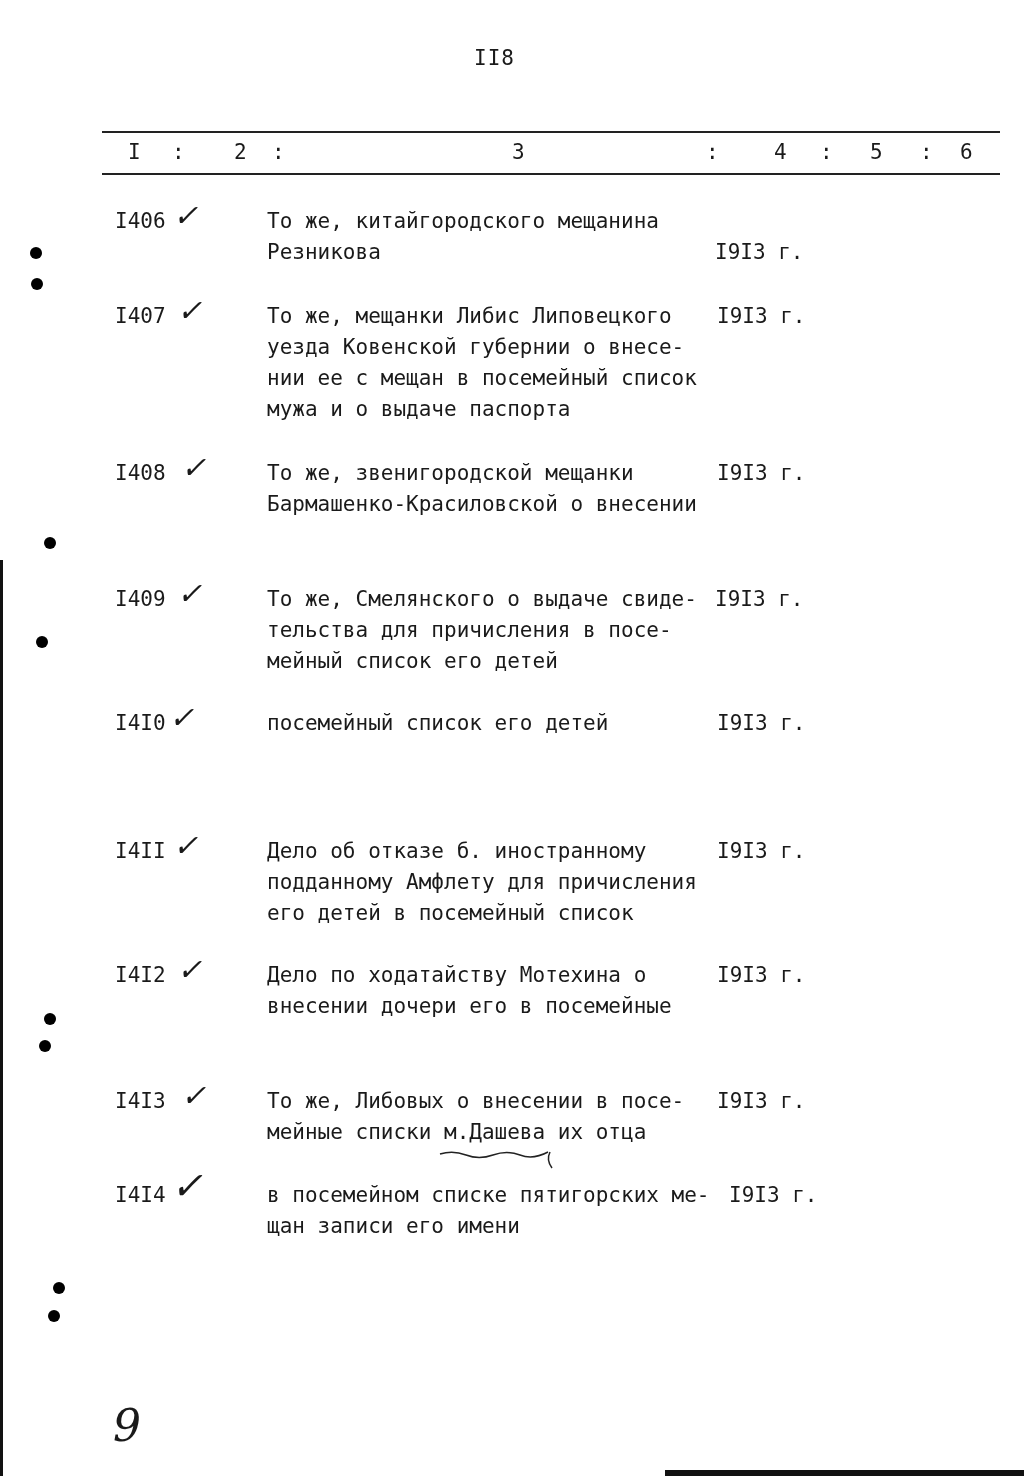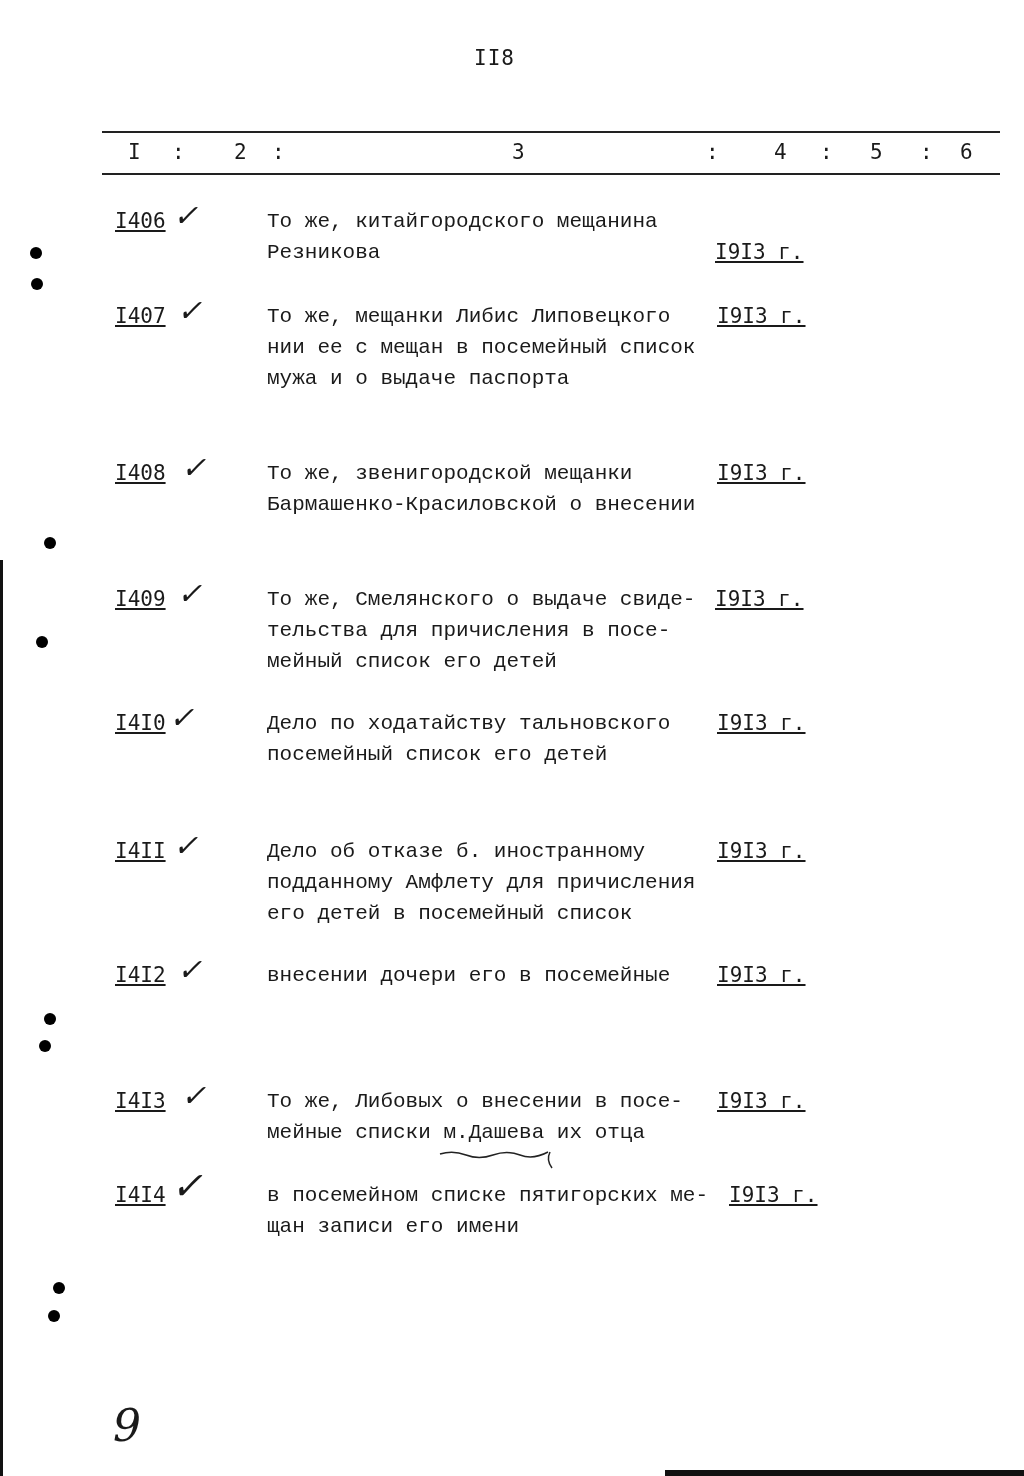--- a/index.html
+++ b/index.html
@@ -20,23 +20,23 @@
       font-size: 21px;
     }
     .header-row span { position: absolute; top: 0; }
     .left-edge { position: absolute; left: 0; top: 560px; width: 3px; height: 916px; background: #111; }
     .bottom-edge { position: absolute; left: 665px; top: 1470px; width: 359px; height: 6px; background: #111; }
     .hole { position: absolute; width: 12px; height: 12px; border-radius: 50%; background: #000; }
     .entry { position: absolute; left: 115px; width: 880px; font-size: 21px; }
     .entry .num { position: absolute; left: 0; top: 0; letter-spacing: 0px; }
     .entry .check { position: absolute; top: -8px; font-size: 30px; font-family: "DejaVu Serif", serif; font-style: italic; }
     .entry .lines { position: absolute; left: 152px; top: 0; }
-    .entry .line { display: block; height: 31px; line-height: 31px; white-space: pre; font-family: Liberation Mono, monospace; }
+    .entry .line { display: block; height: 31px; line-height: 31px; white-space: pre; }
     .entry .year { position: absolute; top: 0; white-space: pre; }
-    .entry .num, .entry .year { line-height: 31px; text-decoration: underline; }
+    .entry .num, .entry .year { line-height: 31px; }
     .squiggle { position: absolute; left: 438px; top: 1148px; }
     .sig { position: absolute; left: 113px; top: 1400px; font-family: "DejaVu Serif", serif; font-style: italic; font-size: 44px; }
   </style>
 </head>
 <body>
 
 <div class="page-number">II8</div>
 
 <div class="rule top"></div>
 <div class="header-row">
@@ -73,20 +73,21 @@
     <span class="line">Резникова</span>
   </div>
   <span class="year" style="left:600px;top:31px">I9I3 г.</span>
 </div>
 
 <div class="entry" style="top:301px">
   <span class="num">I407</span>
   <span class="check" style="left:62px">✓</span>
   <div class="lines">
     <span class="line">То же, мещанки Либис Липовецкого</span>
+    <span class="line">уезда Ковенской губернии о внесе-</span>
     <span class="line">нии ее с мещан в посемейный список</span>
     <span class="line">мужа и о выдаче паспорта</span>
   </div>
   <span class="year" style="left:602px">I9I3 г.</span>
 </div>
 
 <div class="entry" style="top:458px">
   <span class="num">I408</span>
   <span class="check" style="left:66px">✓</span>
   <div class="lines">
@@ -104,41 +105,41 @@
     <span class="line">тельства для причисления в посе-</span>
     <span class="line">мейный список его детей</span>
   </div>
   <span class="year" style="left:600px">I9I3 г.</span>
 </div>
 
 <div class="entry" style="top:708px">
   <span class="num">I4I0</span>
   <span class="check" style="left:54px">✓</span>
   <div class="lines">
-    <span class="line">Дело по ходатайству тальновского</span>
     <span class="line">посемейный список его детей</span>
   </div>
   <span class="year" style="left:602px">I9I3 г.</span>
 </div>
 
 <div class="entry" style="top:836px">
   <span class="num">I4II</span>
   <span class="check" style="left:58px">✓</span>
   <div class="lines">
     <span class="line">Дело об отказе б. иностранному</span>
     <span class="line">подданному Амфлету для причисления</span>
     <span class="line">его детей в посемейный список</span>
   </div>
   <span class="year" style="left:602px">I9I3 г.</span>
 </div>
 
 <div class="entry" style="top:960px">
   <span class="num">I4I2</span>
   <span class="check" style="left:62px">✓</span>
   <div class="lines">
+    <span class="line">Дело по ходатайству Мотехина о</span>
     <span class="line">внесении дочери его в посемейные</span>
   </div>
   <span class="year" style="left:602px">I9I3 г.</span>
 </div>
 
 <div class="entry" style="top:1086px">
   <span class="num">I4I3</span>
   <span class="check" style="left:66px">✓</span>
   <div class="lines">
     <span class="line">То же, Либовых о внесении в посе-</span>

